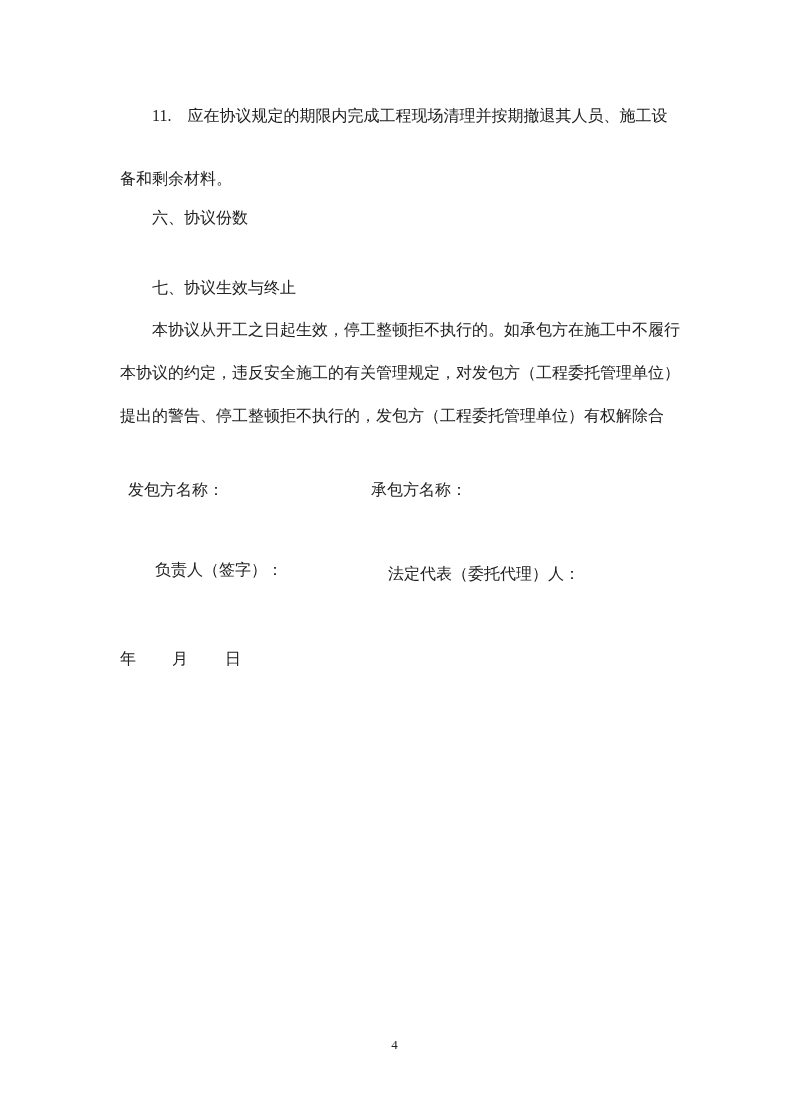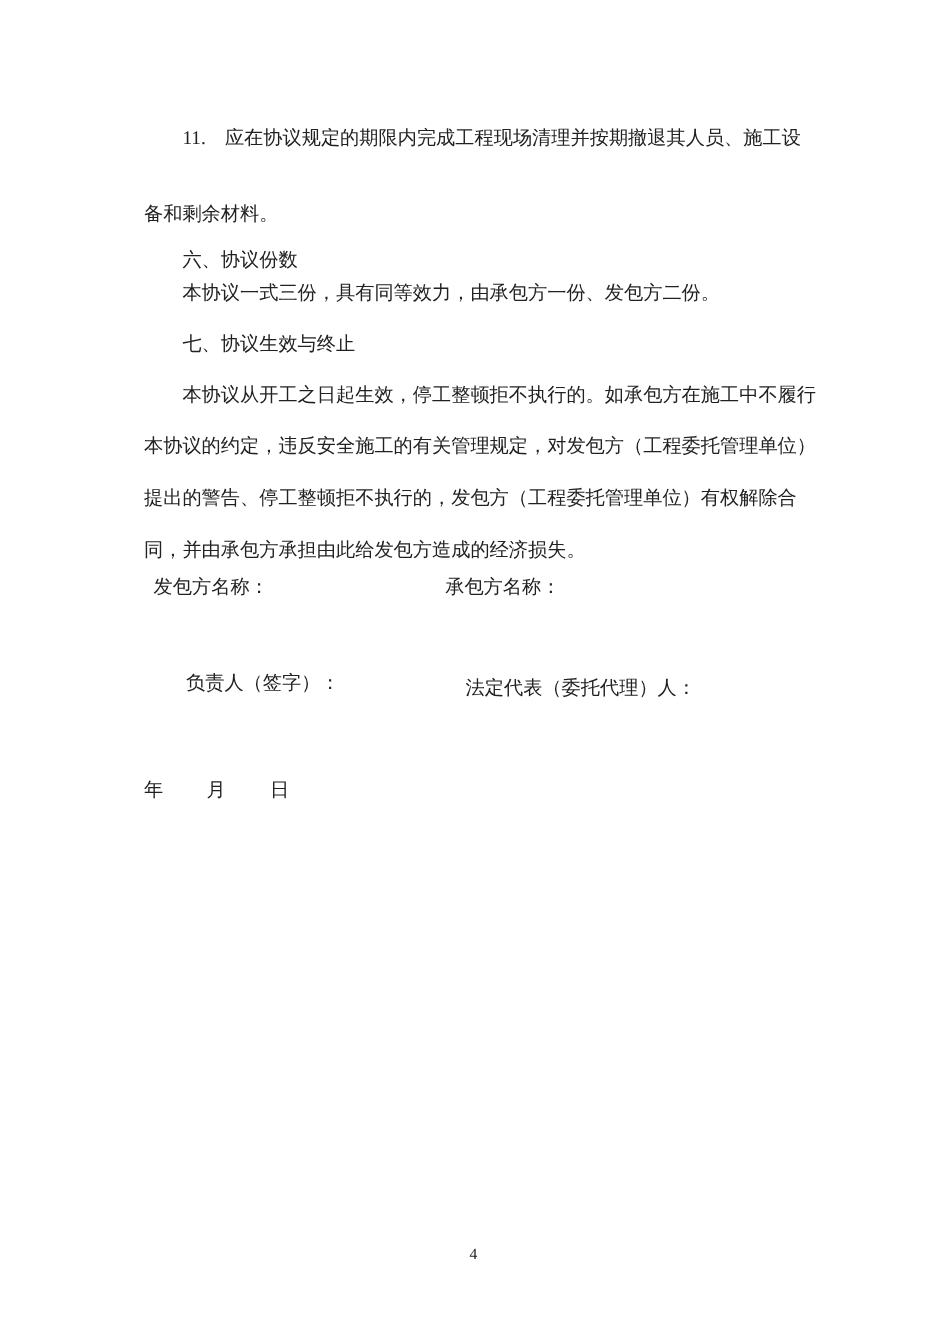--- a/index.html
+++ b/index.html
@@ -38,31 +38,29 @@
 <body>
 
 <div class="page">
 
   <div class="line" style="top:106px; left:152px;">11.　应在协议规定的期限内完成工程现场清理并按期撤退其人员、施工设</div>
 
   <div class="line" style="top:149px; left:120px;margin-top:20px;">备和剩余材料。</div>
 
   <div class="line" style="top:208px; left:152px;">六、协议份数</div>
 
-  <div class="line" style="top:235px; left:152px;">本协议一式三份，具有同等效力，由承包方一份、发包方二份。</div>
 
   <div class="line" style="top:278px; left:152px;">七、协议生效与终止</div>
 
   <div class="line" style="top:320px; left:152px;">本协议从开工之日起生效，停工整顿拒不执行的。如承包方在施工中不履行</div>
 
   <div class="line" style="top:363px; left:120px;">本协议的约定，违反安全施工的有关管理规定，对发包方（工程委托管理单位）</div>
 
   <div class="line" style="top:406px; left:120px;">提出的警告、停工整顿拒不执行的，发包方（工程委托管理单位）有权解除合</div>
 
-  <div class="line" style="top:449px; left:120px;">同，并由承包方承担由此给发包方造成的经济损失。</div>
 
   <div class="line" style="top:480px; left:128px;">发包方名称：</div>
 
   <div class="line" style="top:480px; left:371px;">承包方名称：</div>
 
   <div class="line" style="top:560px; left:155px;">负责人（签字）：</div>
 
   <div class="line" style="top:564px; left:388px;">法定代表（委托代理）人：</div>
 
   <div class="line" style="top:649px; left:120px;">年</div>

